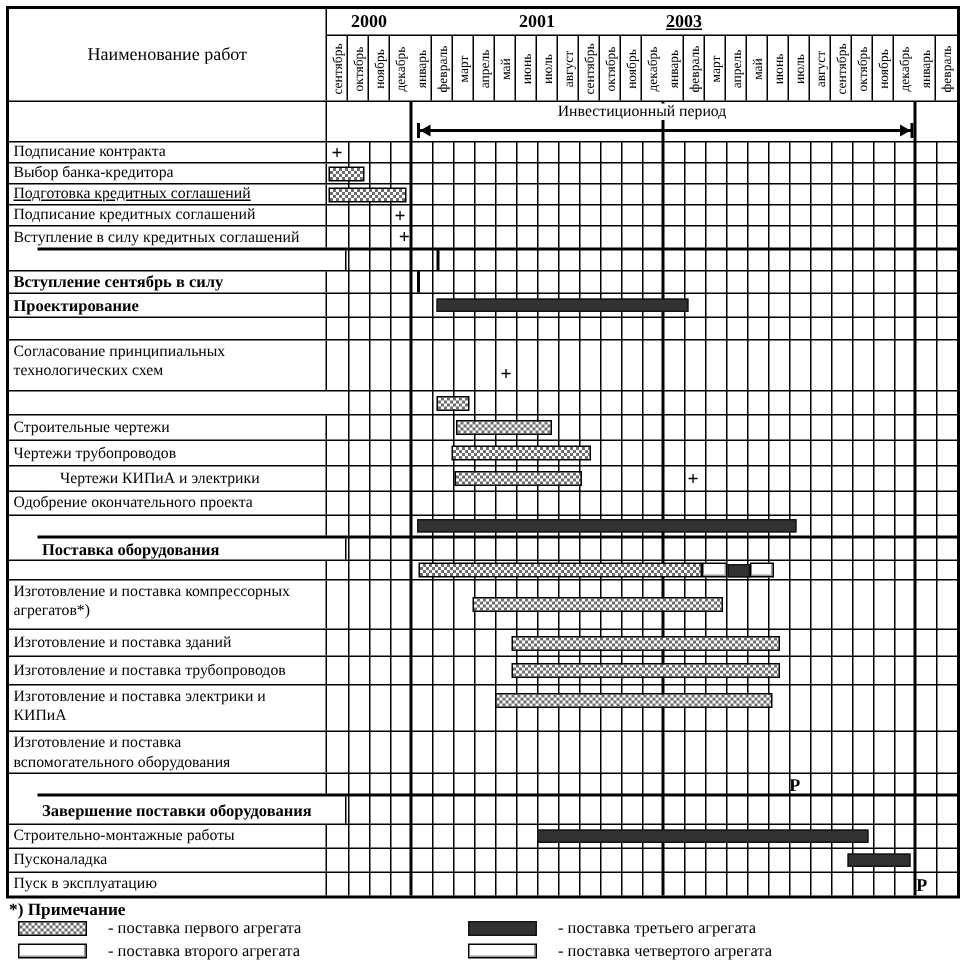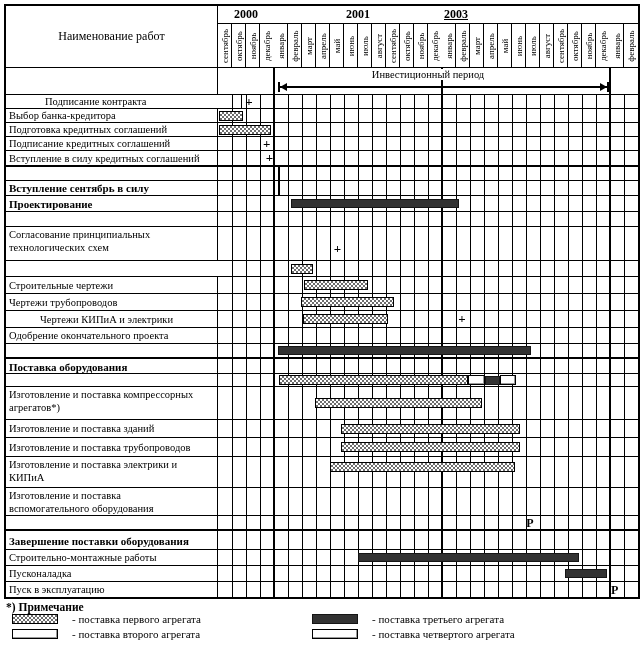--- a/index.html
+++ b/index.html
@@ -16,21 +16,21 @@
   .months{display:flex;height:43px;}
   .month{position:relative;box-sizing:border-box;}
   .month span{position:absolute;left:50%;top:50%;transform:translate(-50%,-50%) rotate(-90deg);
               font-size:9px;white-space:nowrap;letter-spacing:0;}
   .invest-row{display:flex;border-top:1px solid #000;height:27px;box-sizing:border-box;}
   .invest-tl{position:relative;width:420px;}
   .invest-label{position:absolute;top:1px;left:50%;transform:translateX(-50%);font-size:10.5px;
                 background:#fff;padding:0 5px;z-index:3;white-space:nowrap;}
   .rows{position:relative;}
   .trow{display:flex;box-sizing:border-box;border-top:1px solid #000;}
-  .trow.thick{border-top-width:2px;}
+  .trow.thick{border-top-width:2px;margin-left:19px;}
   .tname{width:212px;box-sizing:border-box;border-right:1px solid #000;
          font-size:10.5px;line-height:1.28;padding:1px 4px 0 3px;white-space:nowrap;overflow:hidden;}
   .tname.two{white-space:pre-line;}
   .tname.bold{font-weight:bold;font-size:11px;}
   .ttl{position:relative;width:420px;}
   .grid-overlay{position:absolute;left:212px;top:0;right:0;bottom:0;pointer-events:none;}
   .vl{position:absolute;background:#000;}
   .bar{position:absolute;box-sizing:border-box;z-index:2;}
   .bar-hatch{height:10px;border:1px solid #000;
              background:repeating-conic-gradient(#6d6d6d 0% 25%,#ffffff 0% 50%) 0 0/4px 4px;}
@@ -198,34 +198,34 @@
           <div class="vl" style="left: 293.5px; top: 0px; bottom: 0px; width: 1px;"></div>
           <div class="vl" style="left: 307.5px; top: 0px; bottom: 0px; width: 1px;"></div>
           <div class="vl" style="left: 321.5px; top: 0px; bottom: 0px; width: 1px;"></div>
           <div class="vl" style="left: 335.5px; top: 0px; bottom: 0px; width: 1px;"></div>
           <div class="vl" style="left: 349.5px; top: 0px; bottom: 0px; width: 1px;"></div>
           <div class="vl" style="left: 363.5px; top: 0px; bottom: 0px; width: 1px;"></div>
           <div class="vl" style="left: 377.5px; top: 0px; bottom: 0px; width: 1px;"></div>
           <div class="vl" style="left: 391px; top: 0px; bottom: 0px; width: 2px;"></div>
           <div class="vl" style="left: 405.5px; top: 0px; bottom: 0px; width: 1px;"></div>
         </div>
-        <div class="trow" style="height: 14px; padding-left: 36px;">
+        <div class="trow" style="height: 14px;">
           <div class="tname" style="line-height: 12px;">Подписание контракта</div>
           <div class="ttl">
             <div class="mark plus" style="left: 3px; top: 2px;">+</div>
           </div>
         </div>
         <div class="trow" style="height: 14px;">
           <div class="tname" style="line-height: 12px;">Выбор банка-кредитора</div>
           <div class="ttl">
             <div class="bar bar-hatch" style="left: 1.4px; width: 23.8px; top: 2px;"></div>
           </div>
         </div>
         <div class="trow" style="height: 14px;">
-          <div class="tname" style="line-height: 12px;">Подготовка кредитных соглашений</div>
+          <div class="tname" style="line-height: 12px; text-decoration: underline;">Подготовка кредитных соглашений</div>
           <div class="ttl">
             <div class="bar bar-hatch" style="left: 1.4px; width: 51.8px; top: 2px;"></div>
           </div>
         </div>
         <div class="trow" style="height: 14px;">
           <div class="tname" style="line-height: 12px;">Подписание кредитных соглашений</div>
           <div class="ttl">
             <div class="mark plus" style="left: 45px; top: 2px;">+</div>
           </div>
         </div>

